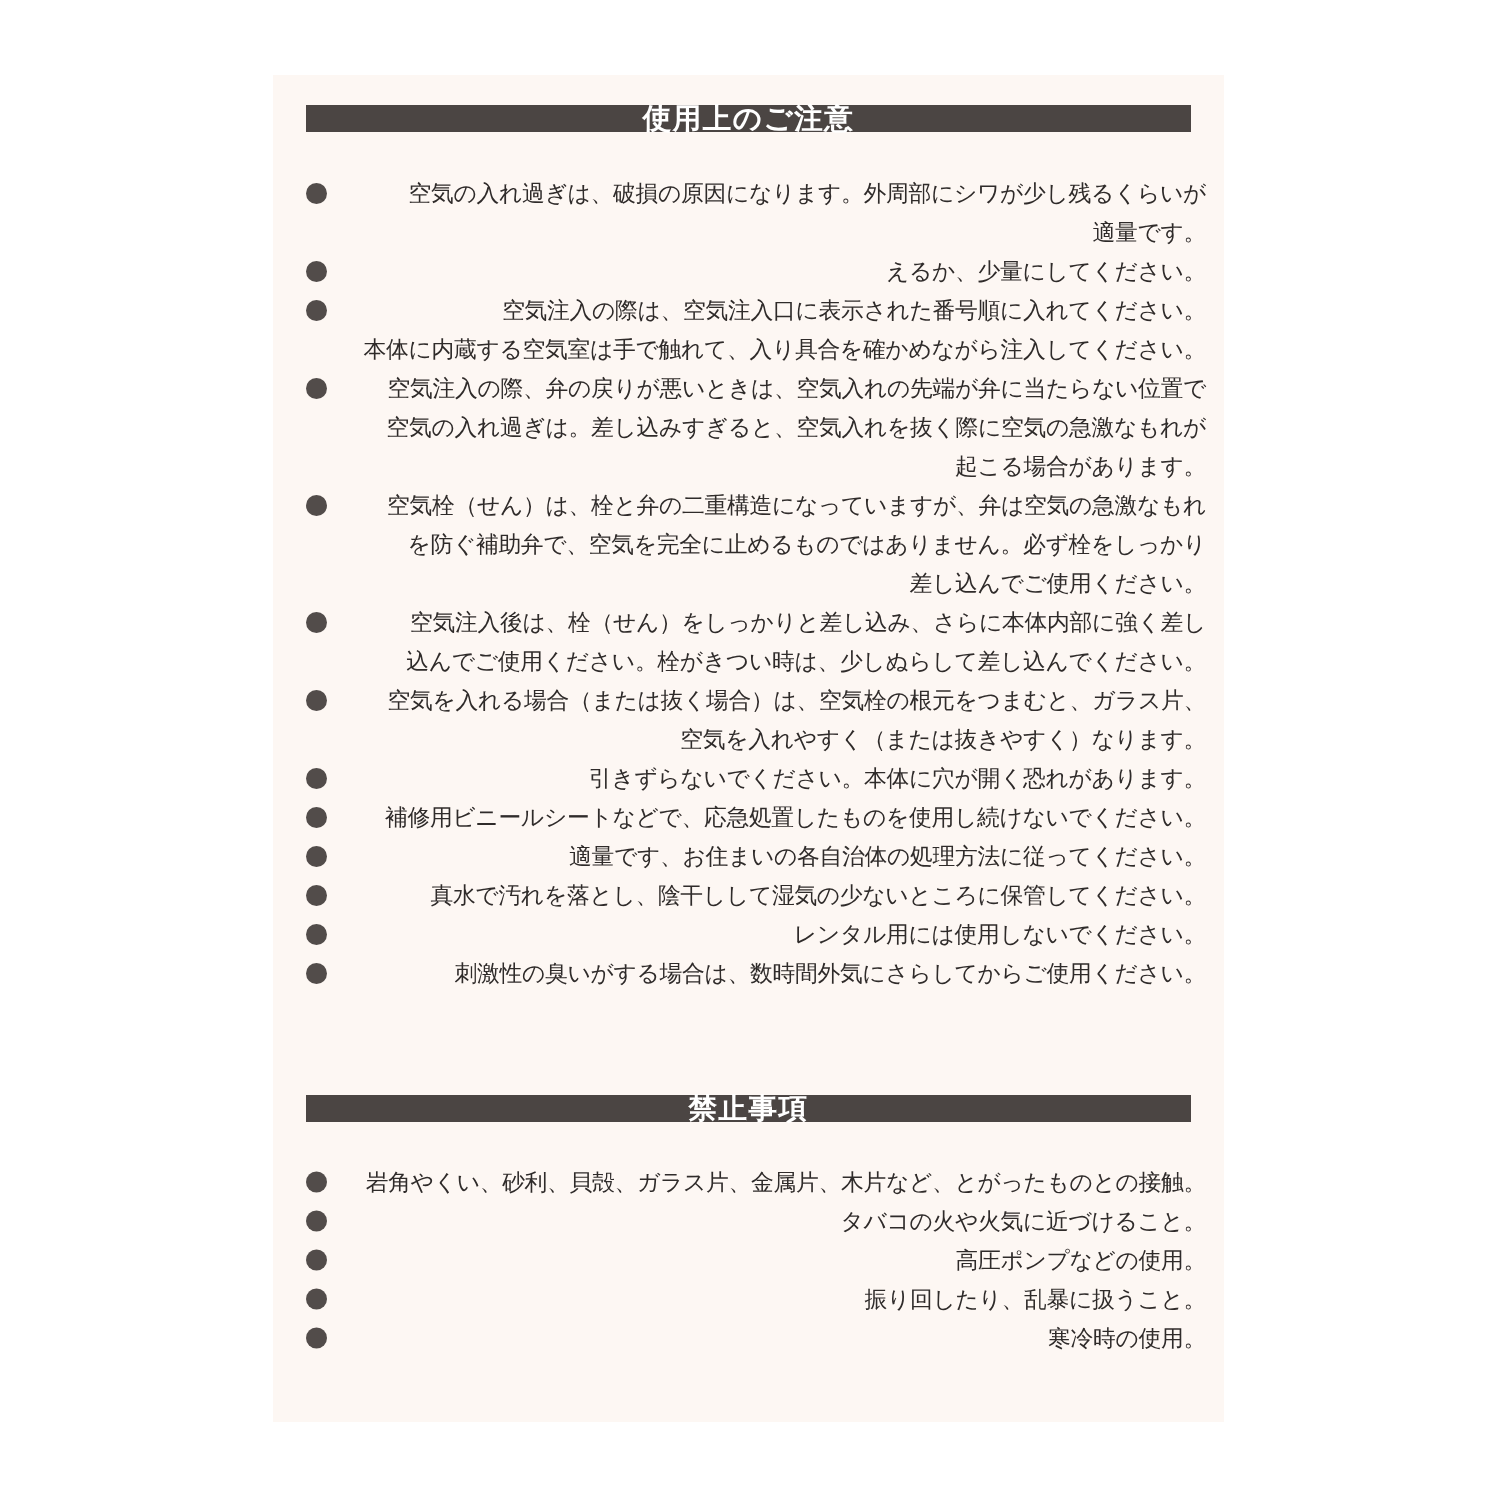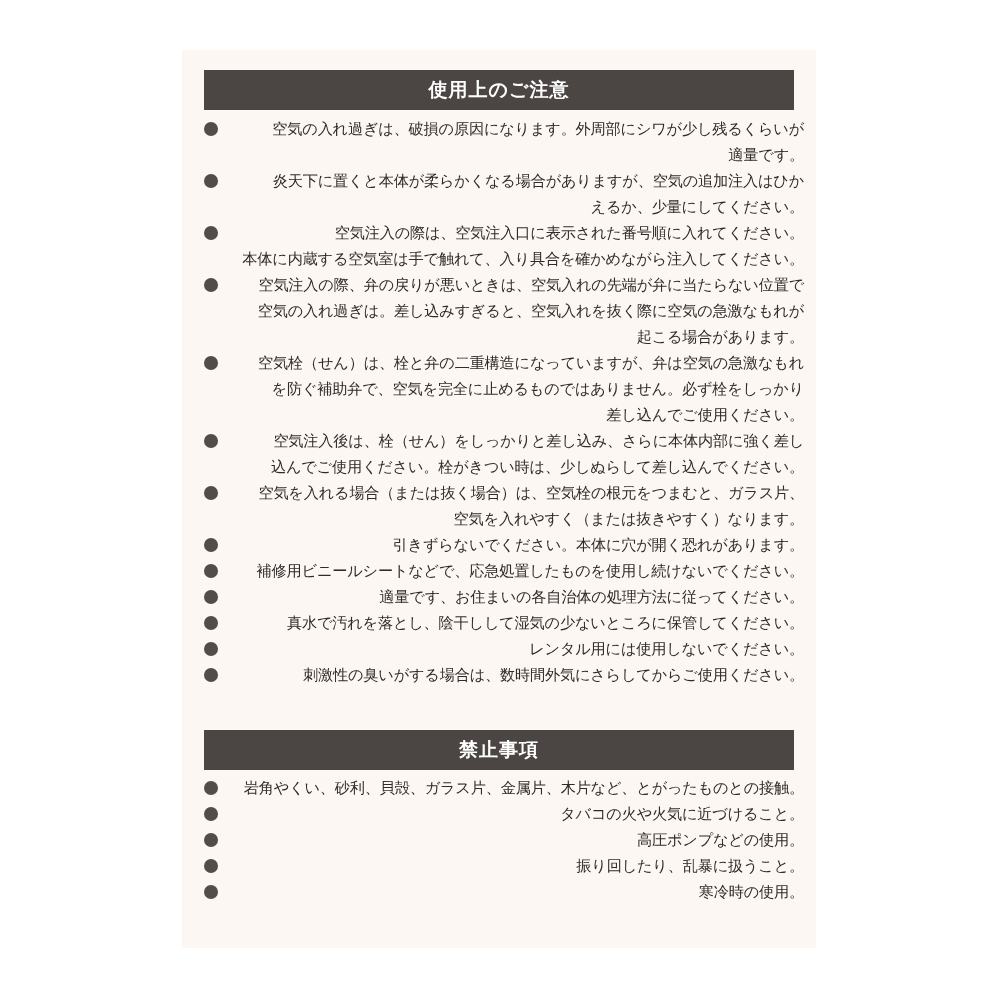--- a/index.html
+++ b/index.html
@@ -19,21 +19,21 @@
       left: 182px;
       top: 50px;
       width: 634px;
       height: 898px;
       background: #fdf7f3;
     }
     .section-bar {
       position: absolute;
       left: 22px;
       width: 590px;
-      height: 40px;
+      height: 18px;
       background: #4b4543;
       color: #ffffff;
       font-weight: bold;
       font-size: 19px;
       letter-spacing: 1px;
       display: flex;
       align-items: center;
       justify-content: center;
     }
     .list {
@@ -77,21 +77,20 @@
   </div>
 
   <ul class="list" style="top:66px;">
     <li class="item">
         <span class="bullet"></span>
         <span class="line">空気の入れ過ぎは、破損の原因になります。外周部にシワが少し残るくらいが</span>
         <span class="line">適量です。</span>
       </li>
     <li class="item">
         <span class="bullet"></span>
-        <span class="line">炎天下に置くと本体が柔らかくなる場合がありますが、空気の追加注入はひか</span>
         <span class="line">えるか、少量にしてください。</span>
       </li>
     <li class="item">
         <span class="bullet"></span>
         <span class="line">空気注入の際は、空気注入口に表示された番号順に入れてください。</span>
         <span class="line">本体に内蔵する空気室は手で触れて、入り具合を確かめながら注入してください。</span>
       </li>
     <li class="item">
         <span class="bullet"></span>
         <span class="line">空気注入の際、弁の戻りが悪いときは、空気入れの先端が弁に当たらない位置で</span>

